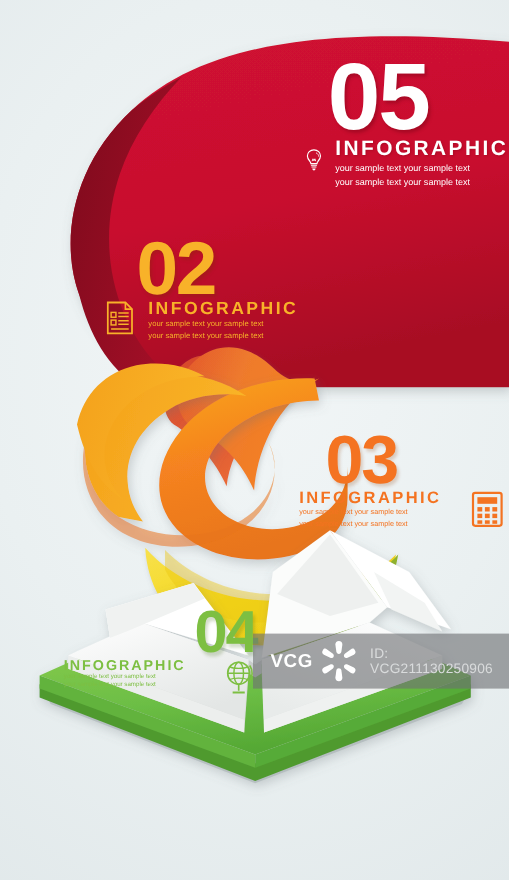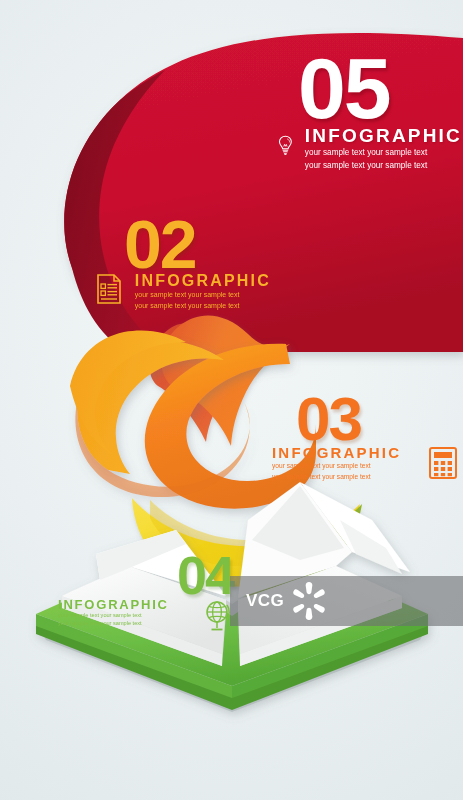--- a/index.html
+++ b/index.html
@@ -420,15 +420,16 @@
     <svg id="wm-burst" width="46" height="46" viewBox="0 0 46 46">
       <g fill="#ffffff">
         <path d="M23,4 C25,4 26.5,5.5 26.3,7.5 L25.4,14 C25.2,15.4 24.2,16.2 23,16.2 C21.8,16.2 20.8,15.4 20.6,14 L19.7,7.5 C19.5,5.5 21,4 23,4 Z"></path>
         <path d="M38,12.5 C39.3,14 39,16.2 37.2,17 L31.2,19.8 C29.9,20.4 28.7,20 28.1,19 C27.5,17.9 27.8,16.6 28.9,15.8 L34.2,11.9 C35.8,10.7 37.3,11 38,12.5 Z"></path>
         <path d="M38,33.5 C37.3,35 35.8,35.3 34.2,34.1 L28.9,30.2 C27.8,29.4 27.5,28.1 28.1,27 C28.7,26 29.9,25.6 31.2,26.2 L37.2,29 C39,29.8 39.3,32 38,33.5 Z"></path>
         <path d="M23,42 C21,42 19.5,40.5 19.7,38.5 L20.6,32 C20.8,30.6 21.8,29.8 23,29.8 C24.2,29.8 25.2,30.6 25.4,32 L26.3,38.5 C26.5,40.5 25,42 23,42 Z"></path>
         <path d="M8,33.5 C6.7,32 7,29.8 8.8,29 L14.8,26.2 C16.1,25.6 17.3,26 17.9,27 C18.5,28.1 18.2,29.4 17.1,30.2 L11.8,34.1 C10.2,35.3 8.7,35 8,33.5 Z"></path>
         <path d="M8,12.5 C8.7,11 10.2,10.7 11.8,11.9 L17.1,15.8 C18.2,16.6 18.5,17.9 17.9,19 C17.3,20 16.1,20.4 14.8,19.8 L8.8,17 C7,16.2 6.7,14 8,12.5 Z"></path>
       </g>
     </svg>
+    <div id="wm-id">ID: VCG211130250906</div>
   </div>
 
 </div>
 
 </body></html>

